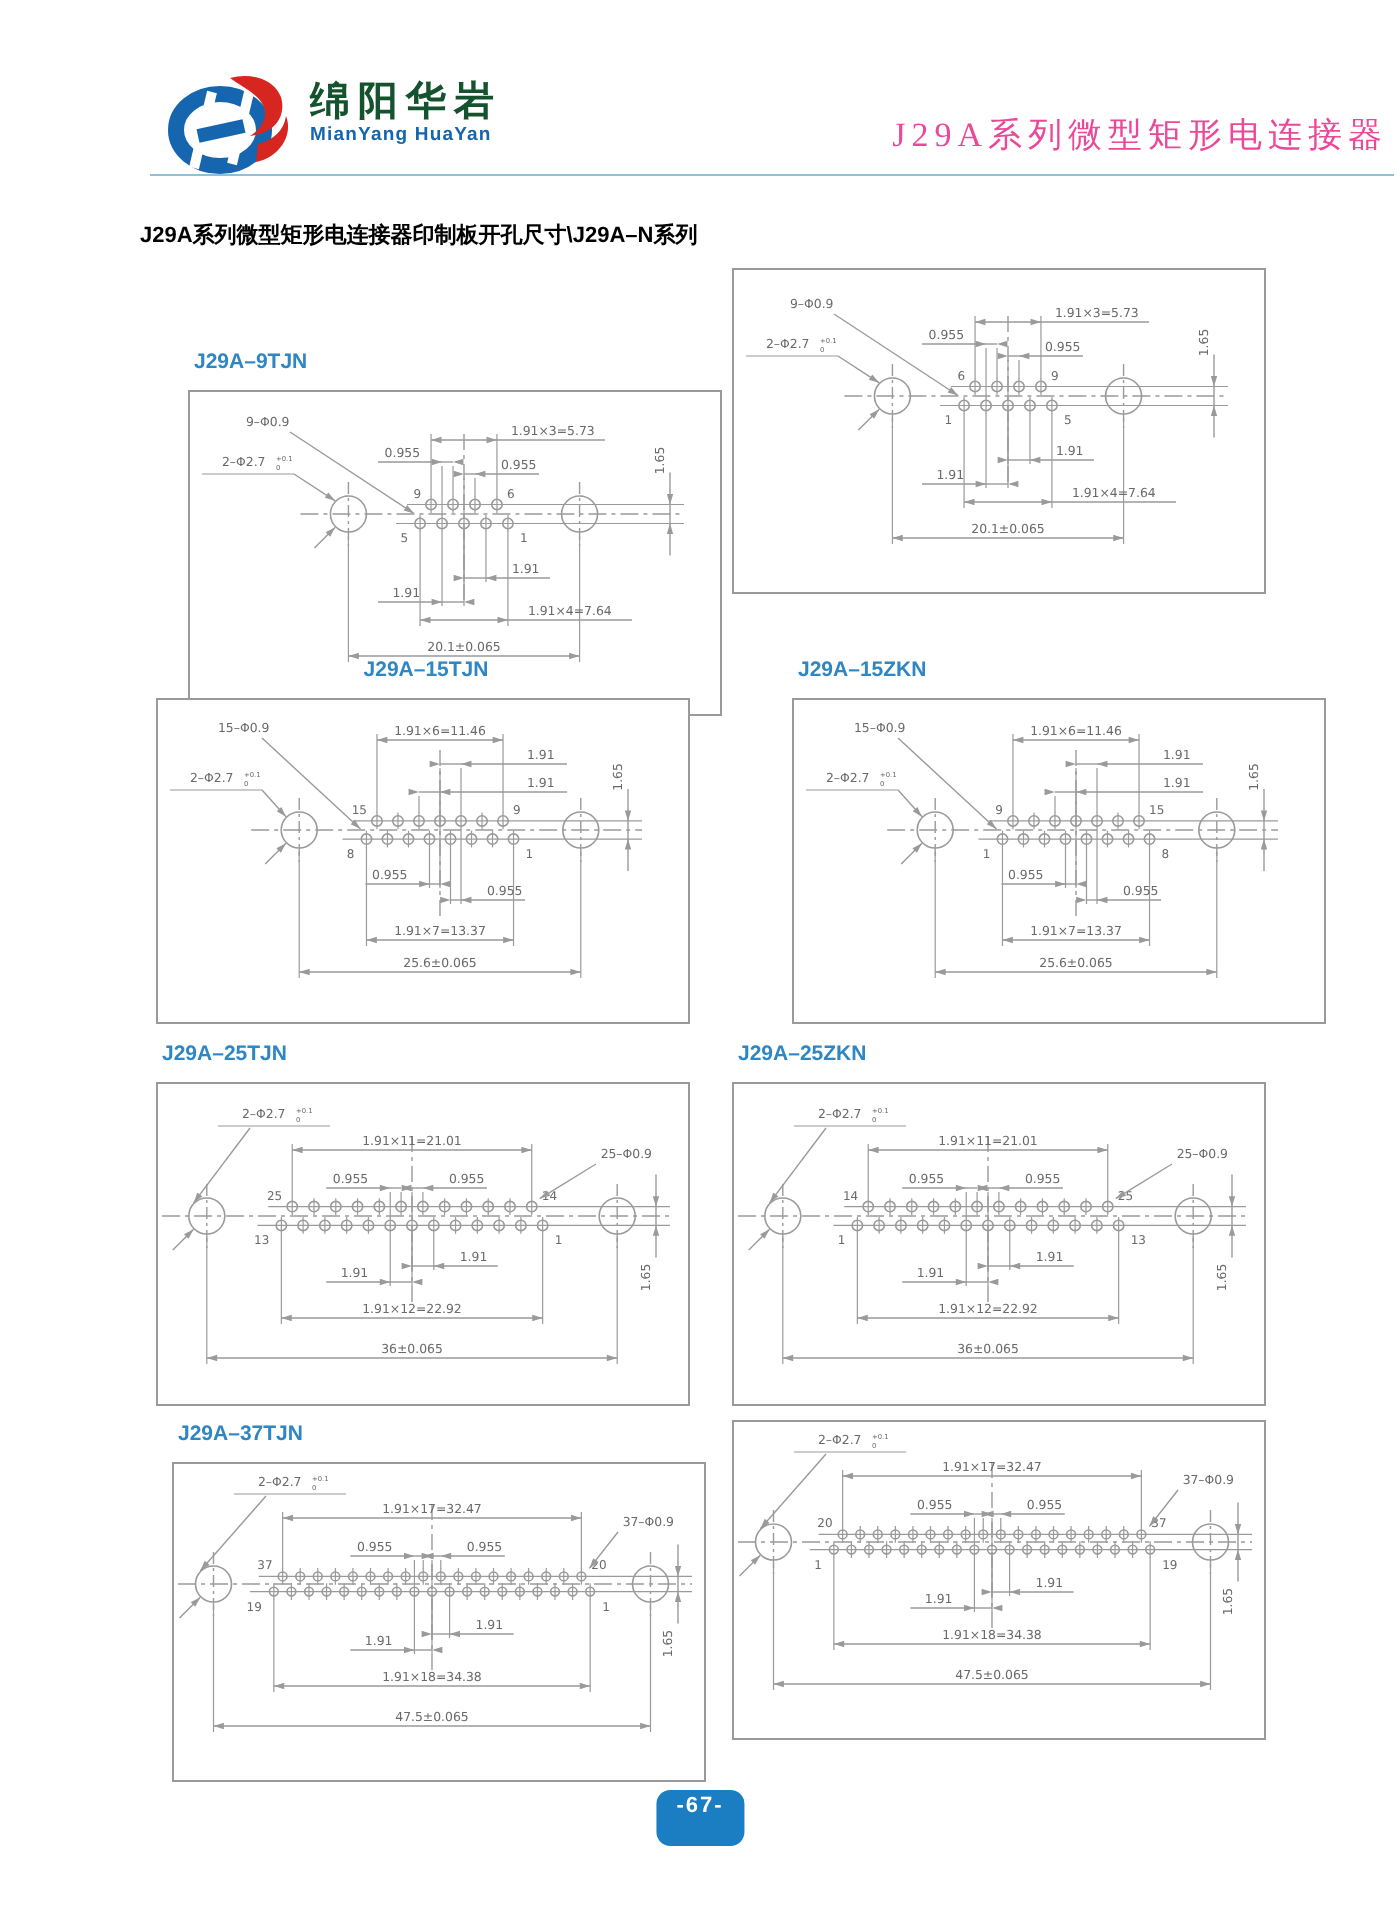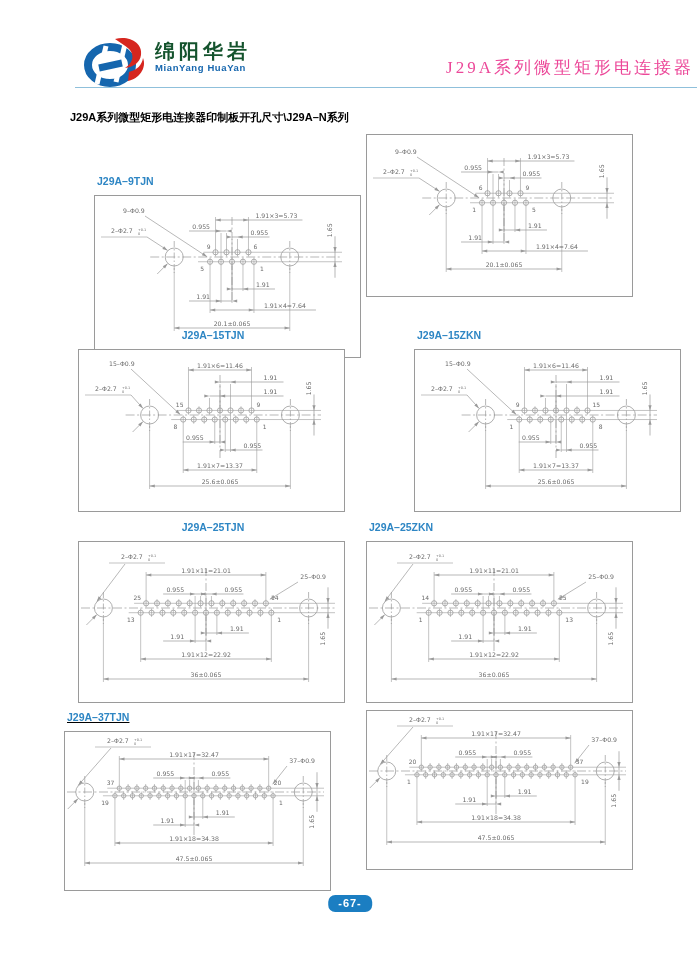--- a/index.html
+++ b/index.html
@@ -16,21 +16,21 @@
   .subtitle{position:absolute;left:70px;top:110px;font-size:11px;font-weight:bold;color:#000;}
   
   .panel{position:absolute;width:267px;}
   .ptitle{margin:0 0 7px 3px;font-size:10.5px;font-weight:bold;color:#2e86c4;line-height:14px;}
   .pbox{border:1px solid #9a9a9a;background:#fff;}
   svg.draw{display:block;}
   svg.draw text{font-family:"DejaVu Sans",sans-serif;}
   
   .badge{position:absolute;top:895px;left:50%;transform:translateX(-50%);
          background:#1b7ec2;color:#fff;font-size:11px;font-weight:bold;
-         padding:2px 10px 3px;border-radius:7px;letter-spacing:1px;}
+         padding:2px 10px 14px;border-radius:7px;letter-spacing:1px;}
 </style>
 </head>
 <body>
 
 <div class="page">
 
   <div class="logo">
     <svg width="64" height="56" viewBox="0 0 64 56">
       <ellipse cx="26" cy="31" rx="22" ry="18" fill="none" stroke="#1566ae" stroke-width="8"></ellipse>
       <line x1="22" y1="12" x2="13" y2="50" stroke="#ffffff" stroke-width="5"></line>
@@ -351,21 +351,21 @@
           <line x1="53.599999999999994" y1="82" x2="63.99999999999999" y2="71.6" stroke="#9a9a9a" stroke-width="0.7"></line>
           <polygon points="0,0 -5.2,-1.6 -5.2,1.6" transform="translate(63.99999999999999 71.6) rotate(-45.00000000000002)" fill="#9a9a9a"></polygon>
           <line x1="235" y1="44.4625" x2="235" y2="85.5375" stroke="#9a9a9a" stroke-width="0.7"></line>
           <polygon points="0,0 -5.2,-1.6 -5.2,1.6" transform="translate(235 60.4625) rotate(90)" fill="#9a9a9a"></polygon>
           <polygon points="0,0 -5.2,-1.6 -5.2,1.6" transform="translate(235 69.5375) rotate(-90)" fill="#9a9a9a"></polygon>
           <text x="232" y="38.4625" fill="#6a6a6a" font-size="6.2" text-anchor="middle" transform="rotate(-90 232 38.4625)">1.65</text>
         </svg>
     </div>
   </section>
 
-  <section class="panel" style="left:368px;top:328px;padding-left:46px;">
+  <section class="panel" style="left:350px;top:328px;padding-left:46px;">
     <h3 class="ptitle">J29A–15ZKN</h3>
     <div class="pbox" style="height:161px;">
       <svg class="draw" width="265" height="161">
           <line x1="46.599999999999994" y1="65" x2="242" y2="65" stroke="#9a9a9a" stroke-width="0.7" stroke-dasharray="9 2.5 2 2.5"></line>
           <line x1="141" y1="25" x2="141" y2="109" stroke="#9a9a9a" stroke-width="0.7" stroke-dasharray="8 2.5 2 2.5"></line>
           <line x1="70.6" y1="49" x2="70.6" y2="81" stroke="#9a9a9a" stroke-width="0.7" stroke-dasharray="6 2 1.5 2"></line>
           <circle cx="70.6" cy="65" r="9" fill="none" stroke="#9a9a9a" stroke-width="0.8"></circle>
           <line x1="211.4" y1="49" x2="211.4" y2="81" stroke="#9a9a9a" stroke-width="0.7" stroke-dasharray="6 2 1.5 2"></line>
           <circle cx="211.4" cy="65" r="9" fill="none" stroke="#9a9a9a" stroke-width="0.8"></circle>
           <line x1="97.485" y1="60.4625" x2="242" y2="60.4625" stroke="#9a9a9a" stroke-width="0.6"></line>
@@ -462,21 +462,21 @@
           <line x1="53.599999999999994" y1="82" x2="63.99999999999999" y2="71.6" stroke="#9a9a9a" stroke-width="0.7"></line>
           <polygon points="0,0 -5.2,-1.6 -5.2,1.6" transform="translate(63.99999999999999 71.6) rotate(-45.00000000000002)" fill="#9a9a9a"></polygon>
           <line x1="235" y1="44.4625" x2="235" y2="85.5375" stroke="#9a9a9a" stroke-width="0.7"></line>
           <polygon points="0,0 -5.2,-1.6 -5.2,1.6" transform="translate(235 60.4625) rotate(90)" fill="#9a9a9a"></polygon>
           <polygon points="0,0 -5.2,-1.6 -5.2,1.6" transform="translate(235 69.5375) rotate(-90)" fill="#9a9a9a"></polygon>
           <text x="232" y="38.4625" fill="#6a6a6a" font-size="6.2" text-anchor="middle" transform="rotate(-90 232 38.4625)">1.65</text>
         </svg>
     </div>
   </section>
 
-  <section class="panel" style="left:78px;top:520px;text-align:center;">
+  <section class="panel" style="left:78px;top:520px;">
     <h3 class="ptitle">J29A–25TJN</h3>
     <div class="pbox" style="height:160px;">
       <svg class="draw" width="265" height="160">
           <line x1="2" y1="66" x2="256" y2="66" stroke="#9a9a9a" stroke-width="0.7" stroke-dasharray="9 2.5 2 2.5"></line>
           <line x1="127" y1="26" x2="127" y2="110" stroke="#9a9a9a" stroke-width="0.7" stroke-dasharray="8 2.5 2 2.5"></line>
           <line x1="24.39999999999999" y1="50" x2="24.39999999999999" y2="82" stroke="#9a9a9a" stroke-width="0.7" stroke-dasharray="6 2 1.5 2"></line>
           <circle cx="24.39999999999999" cy="66" r="9" fill="none" stroke="#9a9a9a" stroke-width="0.8"></circle>
           <line x1="229.60000000000002" y1="50" x2="229.60000000000002" y2="82" stroke="#9a9a9a" stroke-width="0.7" stroke-dasharray="6 2 1.5 2"></line>
           <circle cx="229.60000000000002" cy="66" r="9" fill="none" stroke="#9a9a9a" stroke-width="0.8"></circle>
           <line x1="55.1215" y1="61.2975" x2="256" y2="61.2975" stroke="#9a9a9a" stroke-width="0.6"></line>
@@ -724,21 +724,21 @@
           <line x1="7.3999999999999915" y1="83" x2="17.79999999999999" y2="72.6" stroke="#9a9a9a" stroke-width="0.7"></line>
           <polygon points="0,0 -5.2,-1.6 -5.2,1.6" transform="translate(17.79999999999999 72.6) rotate(-45.00000000000002)" fill="#9a9a9a"></polygon>
           <line x1="249" y1="45.2975" x2="249" y2="86.7025" stroke="#9a9a9a" stroke-width="0.7"></line>
           <polygon points="0,0 -5.2,-1.6 -5.2,1.6" transform="translate(249 61.2975) rotate(90)" fill="#9a9a9a"></polygon>
           <polygon points="0,0 -5.2,-1.6 -5.2,1.6" transform="translate(249 70.7025) rotate(-90)" fill="#9a9a9a"></polygon>
           <text x="246" y="96.7025" fill="#6a6a6a" font-size="6.2" text-anchor="middle" transform="rotate(-90 246 96.7025)">1.65</text>
         </svg>
     </div>
   </section>
 
-  <section class="panel" style="left:64px;top:710px;text-decoration:underline;">
+  <section class="panel" style="left:86px;top:710px;">
     <h3 class="ptitle">J29A–37TJN</h3>
     <div class="pbox" style="height:158px;">
       <svg class="draw" width="265" height="158">
           <line x1="2" y1="60" x2="259" y2="60" stroke="#9a9a9a" stroke-width="0.7" stroke-dasharray="9 2.5 2 2.5"></line>
           <line x1="129" y1="20" x2="129" y2="104" stroke="#9a9a9a" stroke-width="0.7" stroke-dasharray="8 2.5 2 2.5"></line>
           <line x1="19.750000000000014" y1="44" x2="19.750000000000014" y2="76" stroke="#9a9a9a" stroke-width="0.7" stroke-dasharray="6 2 1.5 2"></line>
           <circle cx="19.750000000000014" cy="60" r="9" fill="none" stroke="#9a9a9a" stroke-width="0.8"></circle>
           <line x1="238.25" y1="44" x2="238.25" y2="76" stroke="#9a9a9a" stroke-width="0.7" stroke-dasharray="6 2 1.5 2"></line>
           <circle cx="238.25" cy="60" r="9" fill="none" stroke="#9a9a9a" stroke-width="0.8"></circle>
           <line x1="42.319" y1="56.205" x2="259" y2="56.205" stroke="#9a9a9a" stroke-width="0.6"></line>

